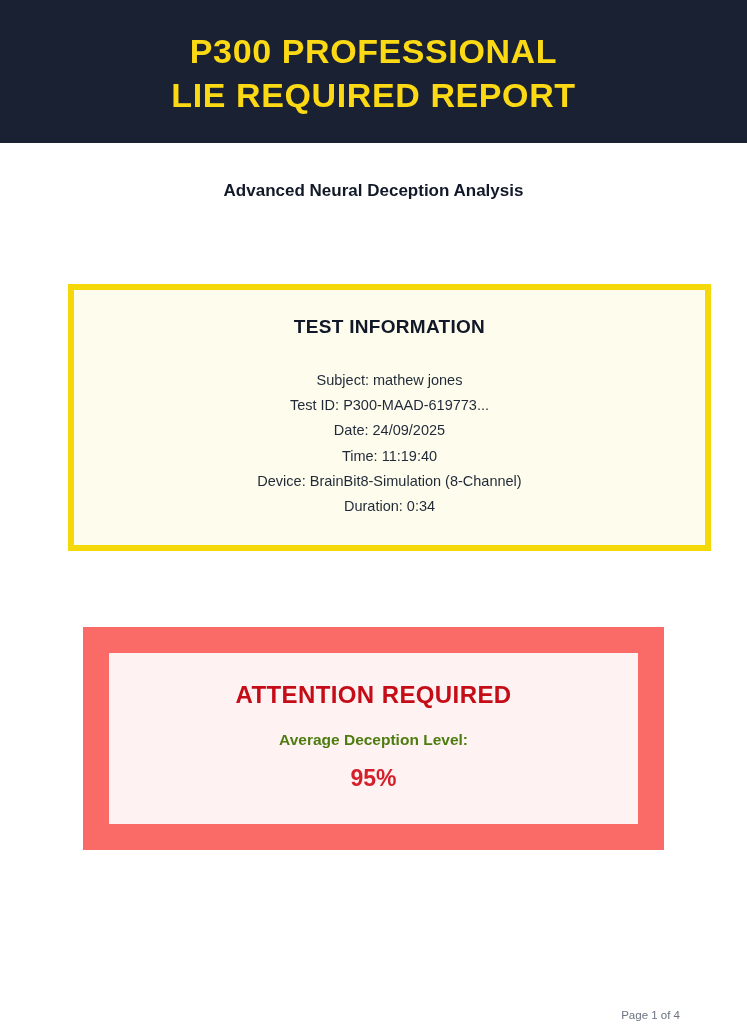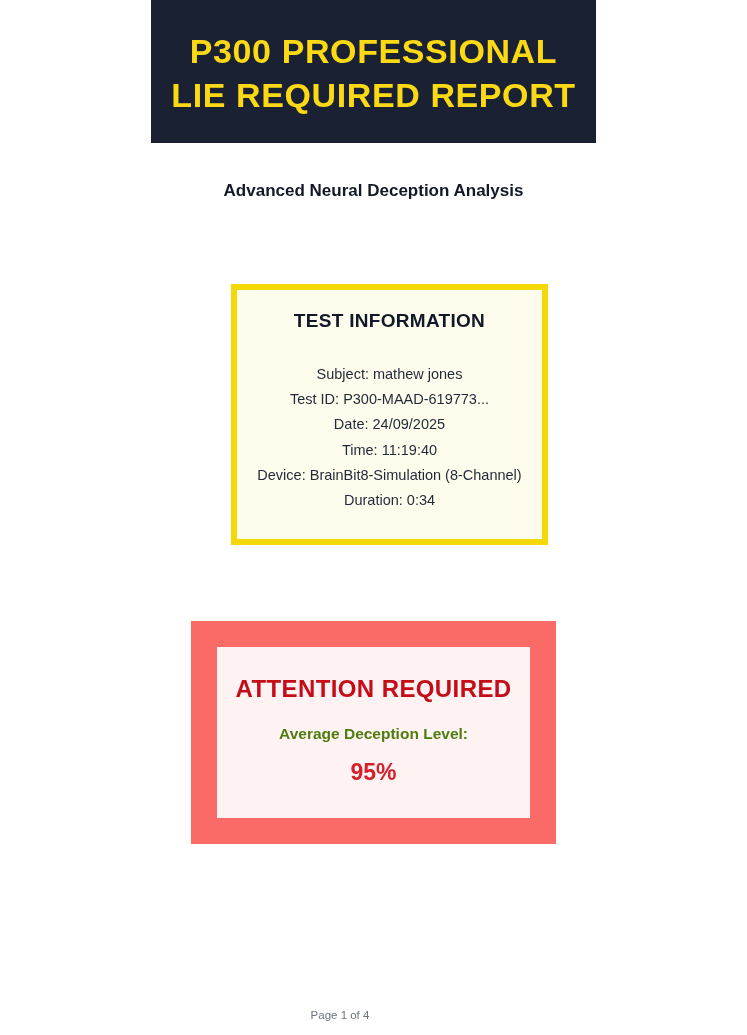--- a/index.html
+++ b/index.html
@@ -14,21 +14,20 @@
     color: #111827;
     overflow: hidden;
   }
   .page {
     position: relative;
     width: 747px;
     height: 1035px;
     box-sizing: border-box;
     display: flex;
     flex-direction: column;
-    align-items: center;
   }
   
   .header-banner {
     background: #1a2133;
     padding: 30px 20px 26px 20px;
     text-align: center;
   }
   .header-banner .title-line {
     color: #fbd914;
     font-size: 34px;
@@ -42,21 +41,21 @@
     font-size: 17px;
     font-weight: bold;
     color: #111827;
     margin-top: 38px;
   }
   
   .info-box {
     margin: 83px 36px 0 68px;
     border: 6px solid #f5d808;
     background: #fefced;
-    padding: 20px 20px 26px 20px;
+    padding: 26px 20px 26px 20px;
     box-sizing: border-box;
   }
   .info-box .box-title {
     text-align: center;
     font-size: 19px;
     font-weight: bold;
     letter-spacing: 0.3px;
     color: #111827;
     margin-bottom: 30px;
   }

